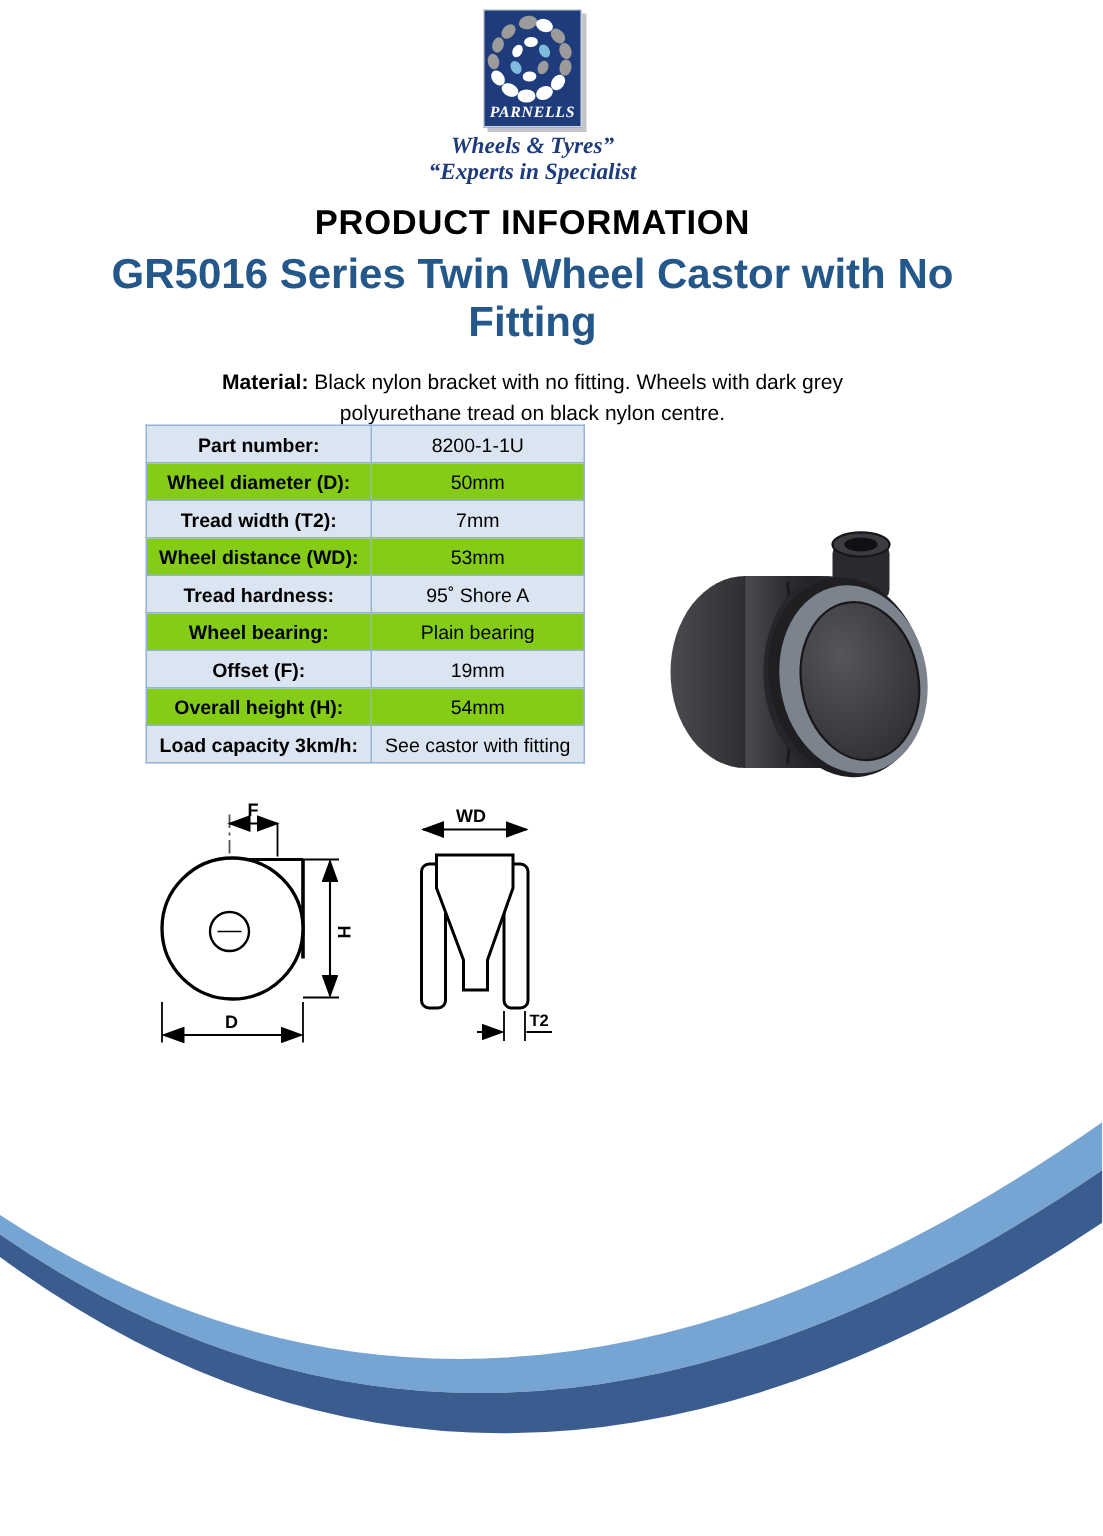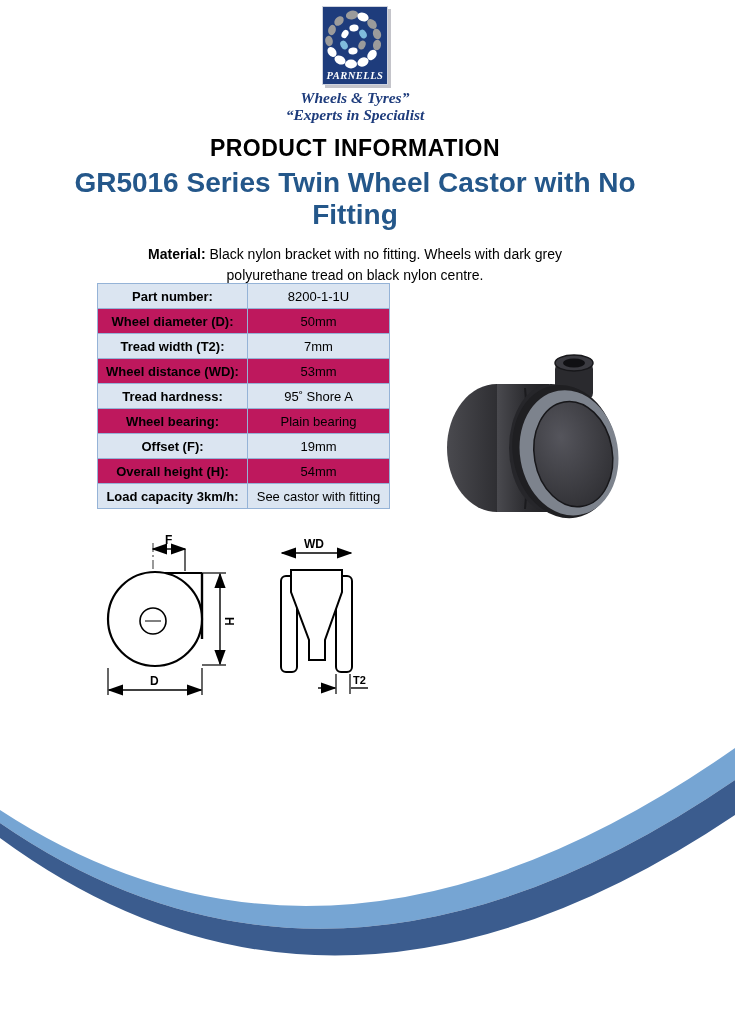--- a/index.html
+++ b/index.html
@@ -34,21 +34,21 @@
   .spec-table {
     position:absolute; left:97px; top:283px; width:293px;
     border-collapse:collapse; table-layout:fixed;
   }
   .spec-table td {
     border:1.5px solid #95B3D7; font-size:13px; text-align:center;
     padding:4.5px 2px; color:#000;
   }
   .spec-table td.label-cell { font-weight:700; width:150px; }
   .spec-table tr.row-light { background:#DBE5F1; }
-  .spec-table tr.row-dark  { background:#be185d;margin-left:19px; }
+  .spec-table tr.row-dark  { background:#84cc16;margin-left:19px; }
   
   .photo-svg    { position:absolute; left:433px; top:346px; }
   .drawings-svg { position:absolute; left:90px;  top:535px; }
   .swoosh-svg   { position:absolute; left:0;     top:734px; }
   .dim-label { font-family:"Liberation Sans", sans-serif; font-size:12px; font-weight:700; fill:#000; }
   .dim-label-small { font-family:"Liberation Sans", sans-serif; font-size:11px; font-weight:700; fill:#000; }
 </style>
 </head>
 <body>
 

